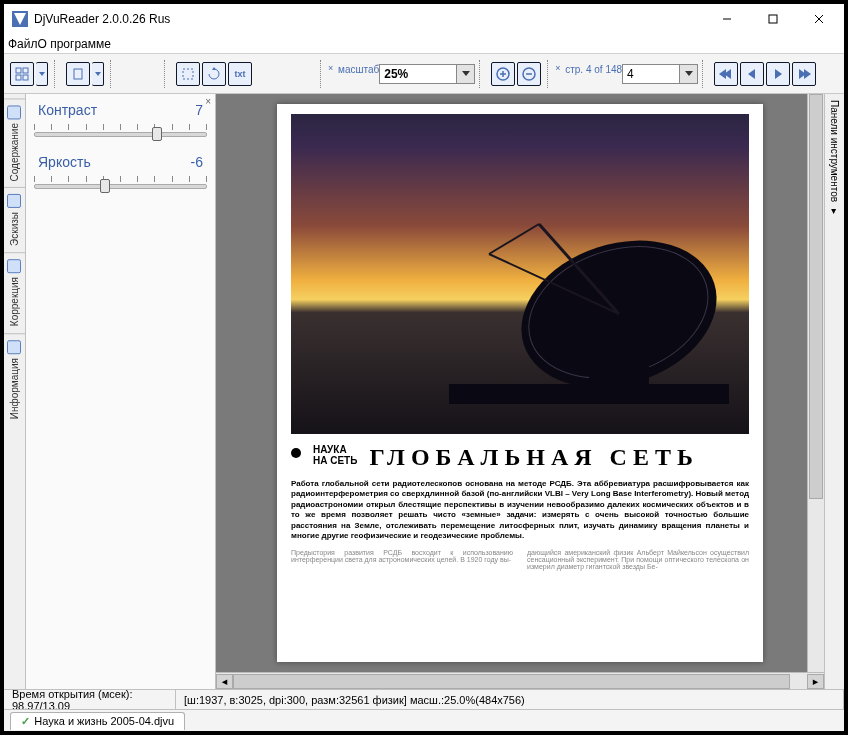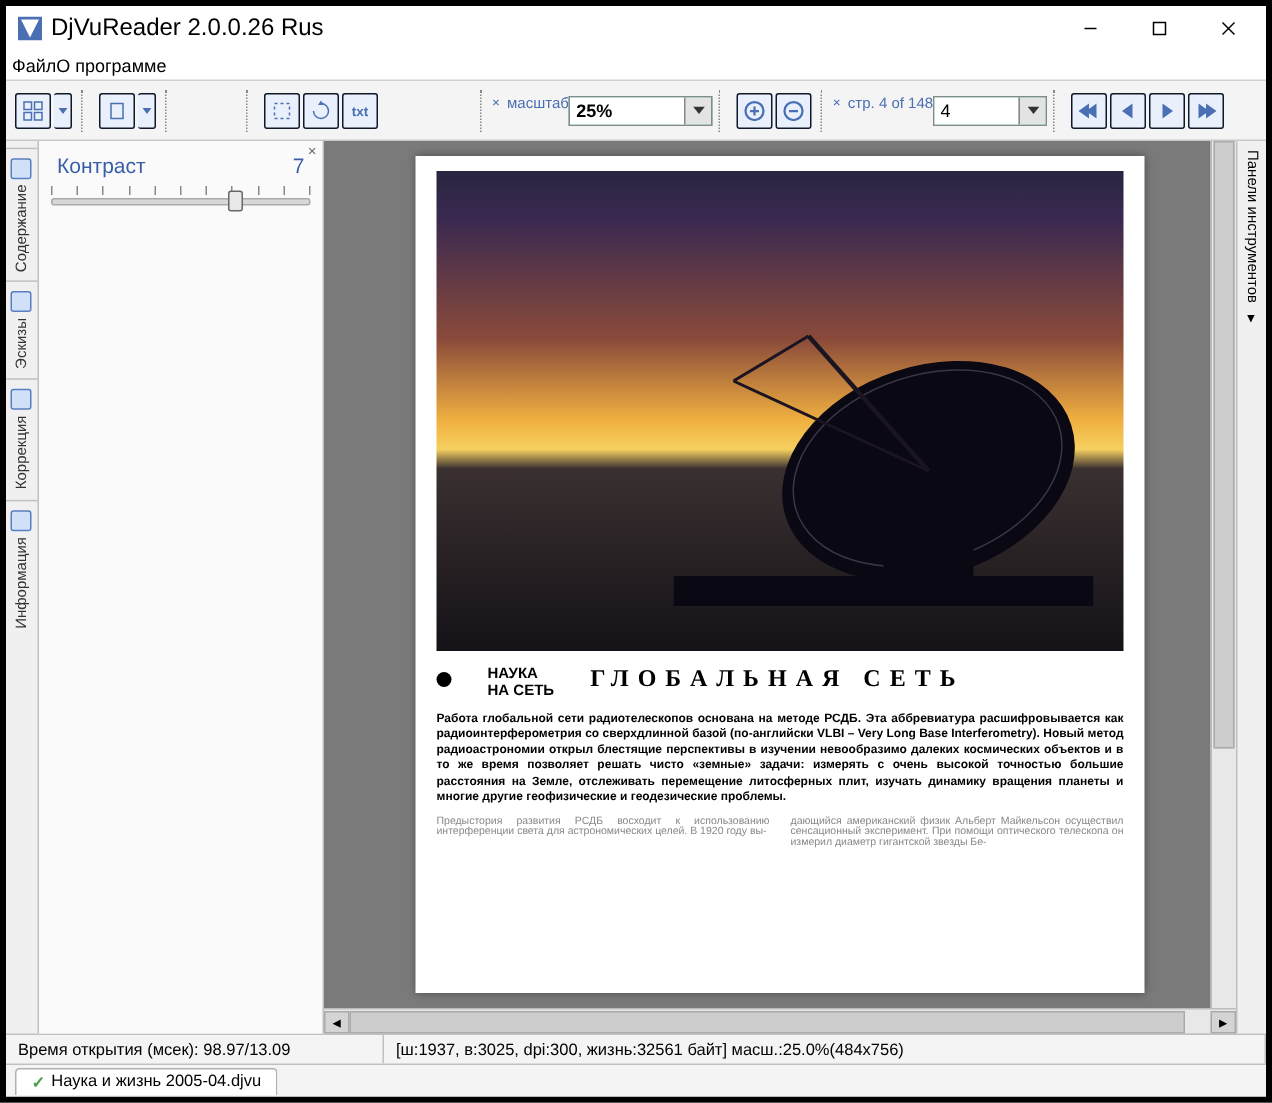--- a/index.html
+++ b/index.html
@@ -1,20 +1,20 @@
 <!DOCTYPE html>
 <html><head>
 <meta charset="utf-8">
 <style>
 * { box-sizing: border-box; margin: 0; padding: 0; }
 body { font-family: "Segoe UI", Tahoma, sans-serif; font-size: 11px; background: #000; width: 848px; height: 735px; overflow: hidden; }
 .outer { border: 4px solid #000; width: 848px; height: 735px; background: #fff; display: flex; flex-direction: column; }
 .titlebar { height: 30px; display: flex; align-items: center; padding: 0 2px; background: #fff; }
 .titlebar .appicon { width: 16px; height: 16px; margin: 0 6px; }
-.titlebar .title { flex: 1; font-size: 16px; }
+.titlebar .title { flex: 1; font-size: 12px; }
 .winbtns { display: flex; }
 .winbtn { width: 46px; height: 28px; display: flex; align-items: center; justify-content: center; }
 .menubar { height: 20px; display: flex; align-items: center; padding: 0 4px; border-bottom: 1px solid #d0d0d0; }
 .menubar span { font-size: 12px; }
 .toolbar-row { display: flex; align-items: center; padding: 2px 4px; gap: 2px; background: #f4f4f4; border-bottom: 1px solid #c8c8c8; height: 40px; }
 .tgroup { display: flex; align-items: center; gap: 2px; padding: 0 2px; }
 .tsep { width: 6px; height: 28px; border-left: 1px dotted #888; margin: 0 2px; }
 .tbtn { width: 24px; height: 24px; border: 1px solid #0f172a; background: #eaf0fb; border-radius: 2px; display: flex; align-items: center; justify-content: center; cursor: pointer; }
 .tbtn.small-drop { width: 12px; border-left: none; }
 .labeledbox { display: flex; }
@@ -34,24 +34,24 @@
 .slider-track { height: 18px; position: relative; }
 .slider-track::before { content: ""; position: absolute; left: 0; right: 0; top: 10px; height: 3px; background: #d8d8d8; border: 1px solid #aaa; border-radius: 2px; }
 .slider-ticks { position: absolute; left: 0; right: 0; top: 2px; display: flex; justify-content: space-between; }
 .slider-ticks span { width: 1px; height: 6px; background: #888; }
 .slider-thumb { position: absolute; top: 5px; width: 10px; height: 14px; background: #e8e8e8; border: 1px solid #666; border-radius: 2px; }
 .viewer { flex: 1; display: flex; flex-direction: column; min-width: 0; background: #7a7a7a; position: relative; }
 .viewer-scroll { flex: 1; overflow: auto; display: flex; justify-content: center; padding: 10px 0; }
 .page { width: 486px; background: #fff; box-shadow: 0 0 6px rgba(0,0,0,0.4); padding: 10px 14px 6px; }
 .photo { width: 100%; height: 320px; background: linear-gradient(to bottom, #2a2540 0%, #3a2950 10%, #8a4a3a 35%, #f0b040 52%, #f5d060 58%, #3a3030 62%, #151218 100%); position: relative; overflow: hidden; }
 .dish { position: absolute; right: 20px; bottom: 30px; width: 280px; height: 200px; }
-.headline-row { display: flex; align-items: flex-start; margin-top: 10px; gap: 24px; }
+.headline-row { display: flex; align-items: flex-start; margin-top: 10px; gap: 12px; }
 .bullet { width: 10px; height: 10px; background: #000; border-radius: 50%; margin-top: 4px; }
 .subhead { font-size: 10px; font-weight: bold; line-height: 1.1; }
-.headline { font-family: Georgia, serif; font-size: 16px; font-weight: bold; letter-spacing: 6px; }
+.headline { font-family: Georgia, serif; font-size: 24px; font-weight: bold; letter-spacing: 6px; }
 .bodytext { font-size: 8px; line-height: 1.3; margin-top: 8px; text-align: justify; }
 .bodytext .author { text-align: center; font-weight: bold; margin-top: 6px; }
 .columns { display: flex; gap: 14px; margin-top: 8px; font-size: 7px; color: #888; text-align: justify; }
 .columns > div { flex: 1; }
 .hscroll { height: 17px; background: #e8e8e8; border-top: 1px solid #bbb; display: flex; align-items: center; }
 .hscroll .arrow { width: 17px; height: 15px; background: #d4d4d4; border: 1px solid #aaa; display: flex; align-items: center; justify-content: center; }
 .hscroll .track { flex: 1; position: relative; height: 15px; }
 .hscroll .thumb { position: absolute; left: 0; width: 97%; height: 100%; background: #cdcdcd; border: 1px solid #aaa; }
 .vscroll { position: absolute; right: 0; top: 0; bottom: 17px; width: 17px; background: #e8e8e8; border-left: 1px solid #bbb; }
 .vscroll .vthumb { position: absolute; top: 0; left: 1px; width: 14px; height: 70%; background: #cdcdcd; border: 1px solid #aaa; }
@@ -249,20 +249,42 @@
               <span></span>
               <span></span>
               <span></span>
               <span></span>
               <span></span>
               <span></span>
             </div>
           <div class="slider-thumb" style="left:68%"></div>
         </div>
       </div>
+      <div class="slider-group">
+        <div class="slider-label">
+          <span>Яркость</span>
+          <span>-6</span>
+        </div>
+        <div class="slider-track">
+          <div class="slider-ticks">
+              <span></span>
+              <span></span>
+              <span></span>
+              <span></span>
+              <span></span>
+              <span></span>
+              <span></span>
+              <span></span>
+              <span></span>
+              <span></span>
+              <span></span>
+            </div>
+          <div class="slider-thumb" style="left:38%"></div>
+        </div>
+      </div>
     </div>
 
     <div class="viewer">
       <div class="viewer-scroll">
         <div class="page">
           <div class="photo">
             <svg class="dish" viewBox="0 0 280 200">
               <ellipse cx="170" cy="110" rx="100" ry="70" fill="#0a0812" transform="rotate(-18 170 110)"></ellipse>
               <ellipse cx="170" cy="108" rx="92" ry="62" fill="none" stroke="#3a3548" stroke-width="1" transform="rotate(-18 170 110)"></ellipse>
               <line x1="170" y1="110" x2="90" y2="20" stroke="#1a1520" stroke-width="3"></line>
@@ -301,22 +323,22 @@
       </div>
     </div>
 
     <div class="rightbar">
       <span>Панели инструментов</span>
       <span class="arrowdown">▸</span>
     </div>
   </div>
 
   <div class="statusbar">
-    <div class="cell" style="width:252px">Время открытия (мсек): 98.97/13.09</div>
-    <div class="cell" style="flex:1">[ш:1937, в:3025, dpi:300, жизнь:32561 байт] масш.:25.0%(484x756)</div>
+    <div class="cell" style="width:172px">Время открытия (мсек): 98.97/13.09</div>
+    <div class="cell" style="flex:1">[ш:1937, в:3025, dpi:300, разм:32561 физик] масш.:25.0%(484x756)</div>
   </div>
 
   <div class="tabstrip">
     <div class="doctab">
       <span class="tick">✓</span>
       <span>Наука и жизнь 2005-04.djvu</span>
     </div>
   </div>
 </div>
 

